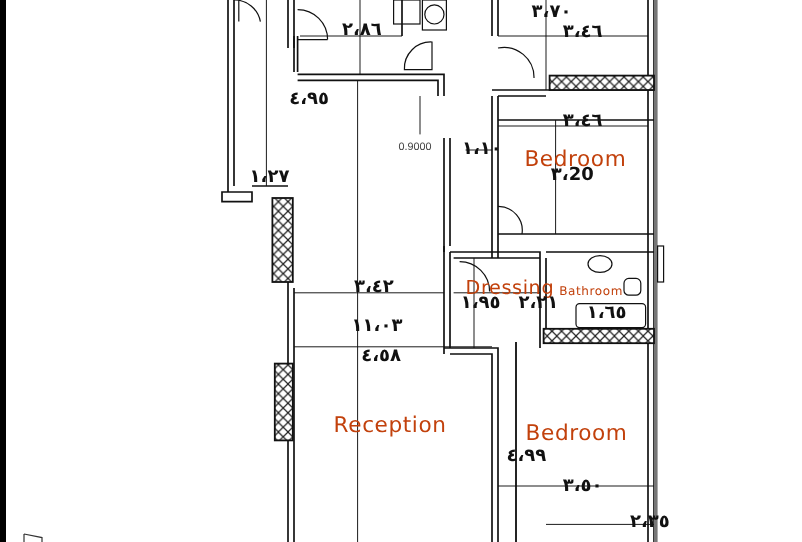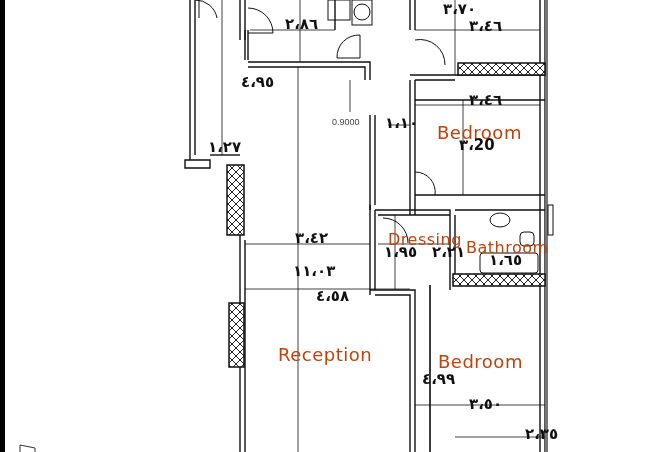--- a/index.html
+++ b/index.html
@@ -95,35 +95,35 @@
     <line x1="430" y1="285" x2="430" y2="452"></line>
     <line x1="463" y1="100" x2="463" y2="195"></line>
     <line x1="395" y1="215" x2="395" y2="290"></line>
   </g>
 
   <path d="M20 445 L35 448 L35 452 M20 445 V452" stroke="#333" fill="none"></path>
 </svg>
 
 <div class="room-label" style="left:437px;top:122px;">Bedroom</div>
 <div class="room-label" style="left:388px;top:230px;font-size:16px;">Dressing</div>
-<div class="room-label" style="left:466px;top:238px;font-size:16px;">Bathroom</div>
+<div class="room-label" style="left:466px;top:238px;font-size:10px;">Bathroom</div>
 <div class="room-label" style="left:278px;top:344px;">Reception</div>
 <div class="room-label" style="left:438px;top:351px;">Bedroom</div>
 
 <div class="dim" style="left:285px;top:15px;">٢،٨٦</div>
 <div class="dim" style="left:443px;top:0px;">٣،٧٠</div>
 <div class="dim" style="left:469px;top:17px;">٣،٤٦</div>
 <div class="dim" style="left:209px;top:73px;margin-left:32px;">٤،٩٥</div>
 <div class="dim" style="left:469px;top:91px;">٣،٤٦</div>
 <div class="dim" style="left:385px;top:114px;">١،١٠</div>
 <div class="dim" style="left:459px;top:136px;">٣،20</div>
 <div class="dim" style="left:208px;top:138px;">١،٢٧</div>
 <div class="dim" style="left:295px;top:229px;">٣،٤٢</div>
 <div class="dim" style="left:293px;top:262px;">١١،٠٣</div>
 <div class="dim" style="left:384px;top:243px;">١،٩٥</div>
 <div class="dim" style="left:403px;top:243px;padding-left:29px;">٢،٢١</div>
 <div class="dim" style="left:489px;top:251px;">١،٦٥</div>
-<div class="dim" style="left:316px;top:287px;">٤،٥٨</div>
+<div class="dim" style="left:301px;top:287px;">٤،٥٨</div>
 <div class="dim" style="left:422px;top:370px;">٤،٩٩</div>
 <div class="dim" style="left:469px;top:395px;">٣،٥٠</div>
 <div class="dim" style="left:489px;top:425px;margin-left:36px;">٢،٣٥</div>
 
 <div class="note" style="left:332px;top:117px;">0.9000</div>
 
 </body></html>

